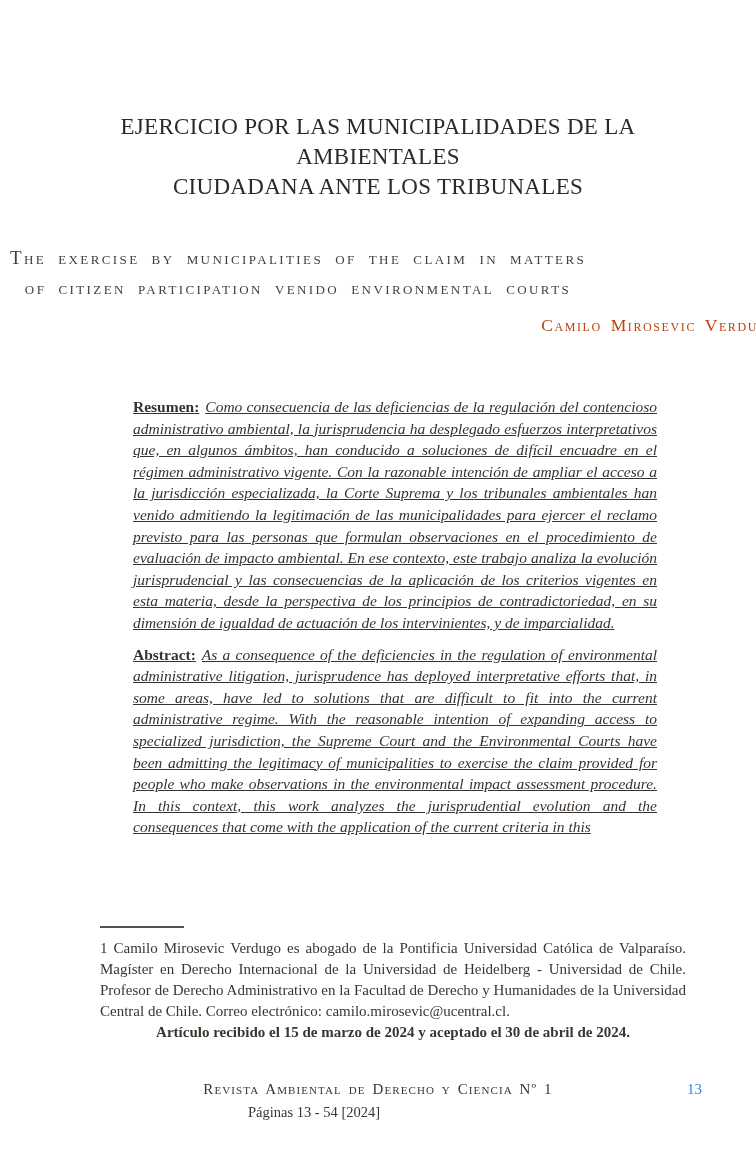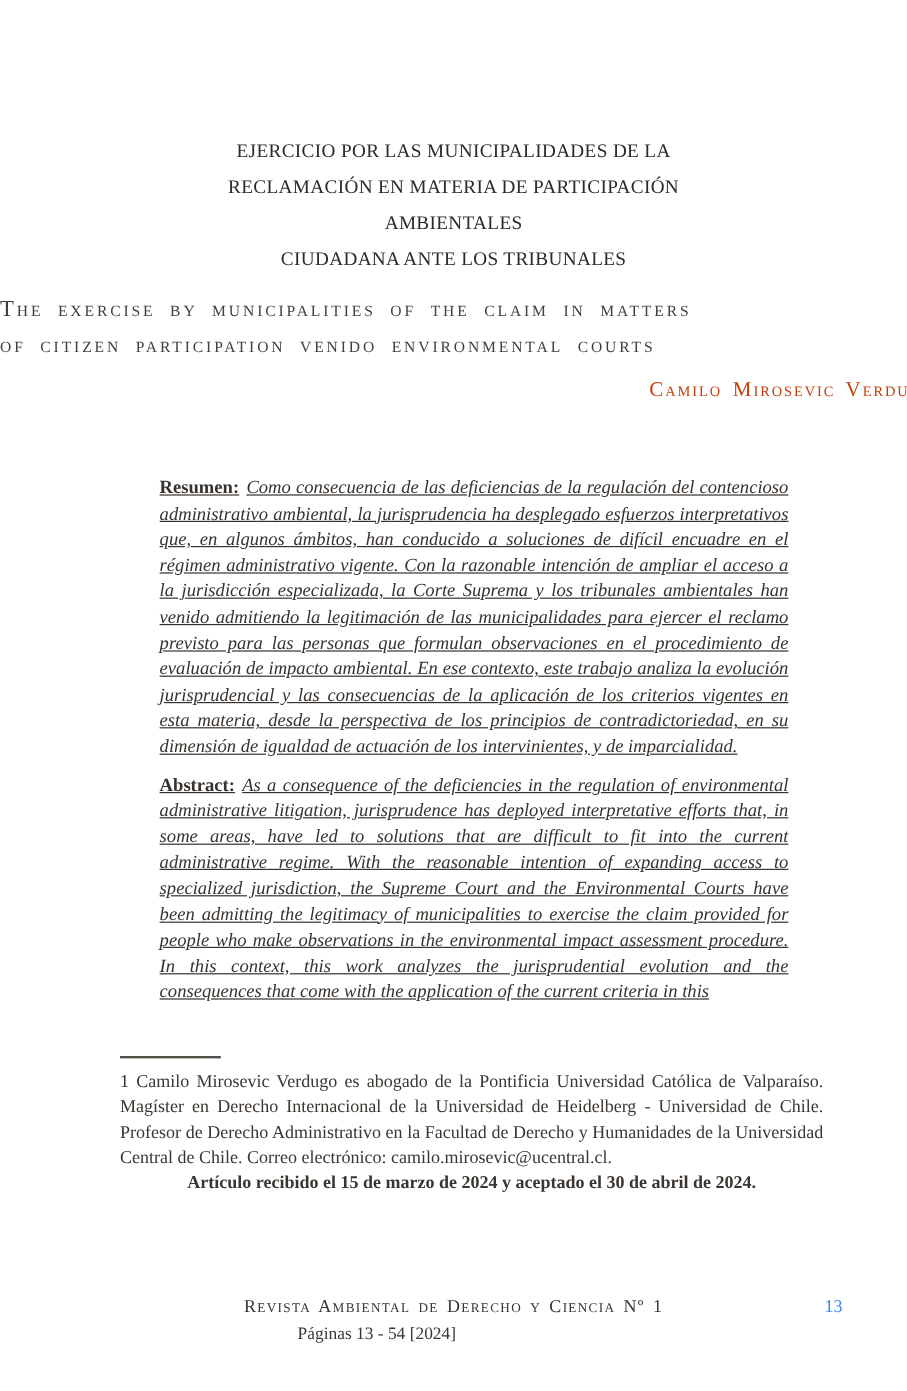--- a/index.html
+++ b/index.html
@@ -17,32 +17,33 @@
     overflow: hidden;
   }
 
   
   .title-block {
     position: absolute;
     top: 112px;
     left: 0;
     width: 756px;
     text-align: center;
-    font-size: 16px;
+    font-size: 23px;
     line-height: 30px;
     letter-spacing: 0.3px;
     color: #2d2926;
   }
 
   
   .subtitle-block {
     position: absolute;
     top: 243px;
     left: 0;
     width: 596px;
+    text-align: center;
     font-variant: small-caps;
     font-size: 19px;
     line-height: 30px;
     letter-spacing: 2.4px;
     word-spacing: 5px;
     color: #433e39;
   }
 
   
   .author-line {
@@ -84,21 +85,21 @@
     font-style: normal;
     margin-right: 6px;
   }
   .pbody {
     font-style: italic;
   }
 
   
   .footnote-block {
     position: absolute;
-    top: 880px;
+    top: 926px;
     left: 100px;
     width: 586px;
   }
   .footnote-rule {
     width: 84px;
     height: 2px;
     background: #55504a;
     margin: 0 0 10px 0;
   }
   .fnote {
@@ -145,21 +146,20 @@
     color: #3a3530;
   }
 </style>
 </head>
 <body>
 
 <div class="page">
 
   <header class="title-block">
     <div class="t-line">EJERCICIO POR LAS MUNICIPALIDADES DE LA</div>
-    <div class="t-line">RECLAMACIÓN EN MATERIA DE PARTICIPACIÓN</div>
     <div class="t-line">AMBIENTALES</div>
     <div class="t-line">CIUDADANA ANTE LOS TRIBUNALES</div>
   </header>
 
   <div class="subtitle-block">
     <div class="s-line">The exercise by municipalities of the claim in matters</div>
     <div class="s-line">of citizen participation venido environmental courts</div>
   </div>
 
   <div class="author-line">

